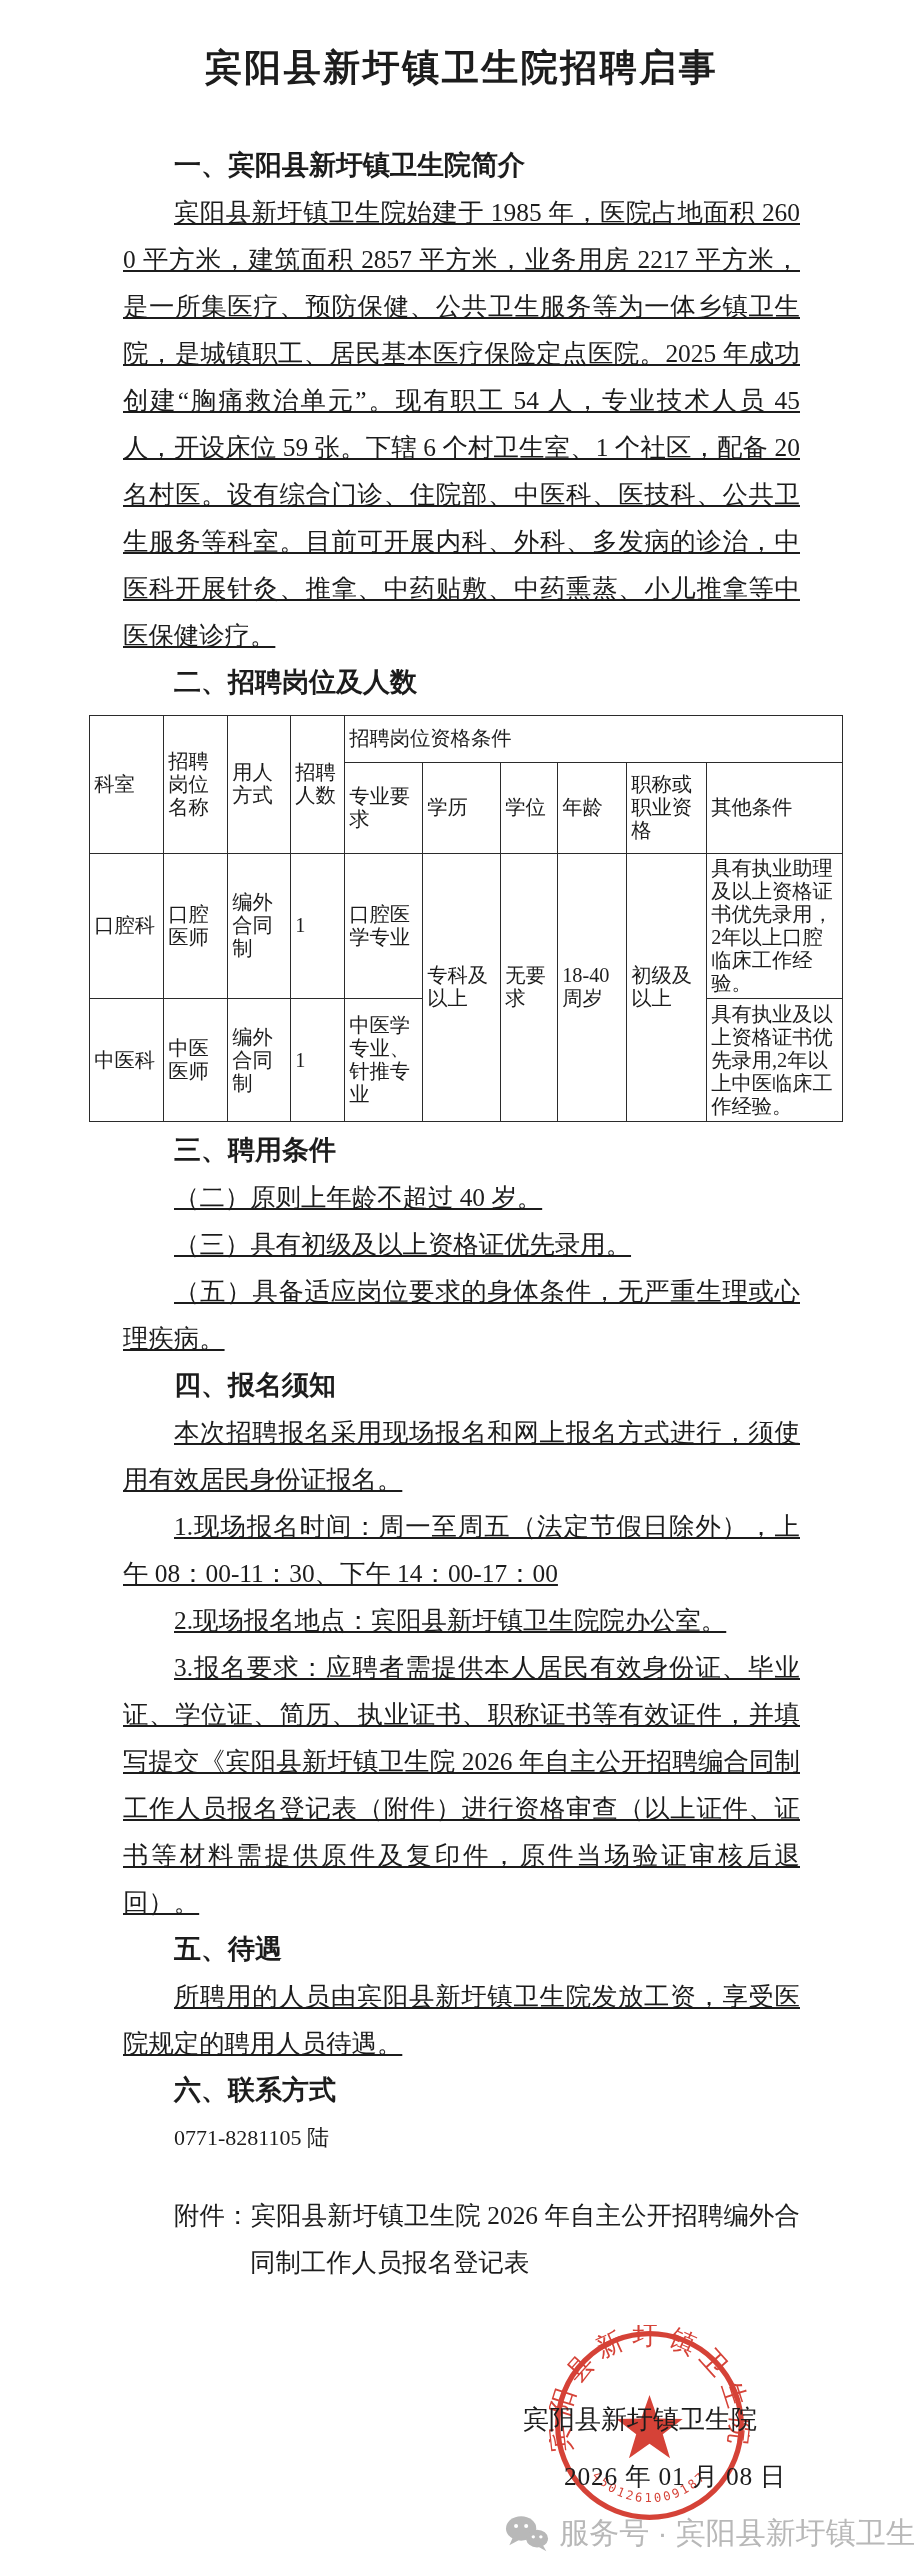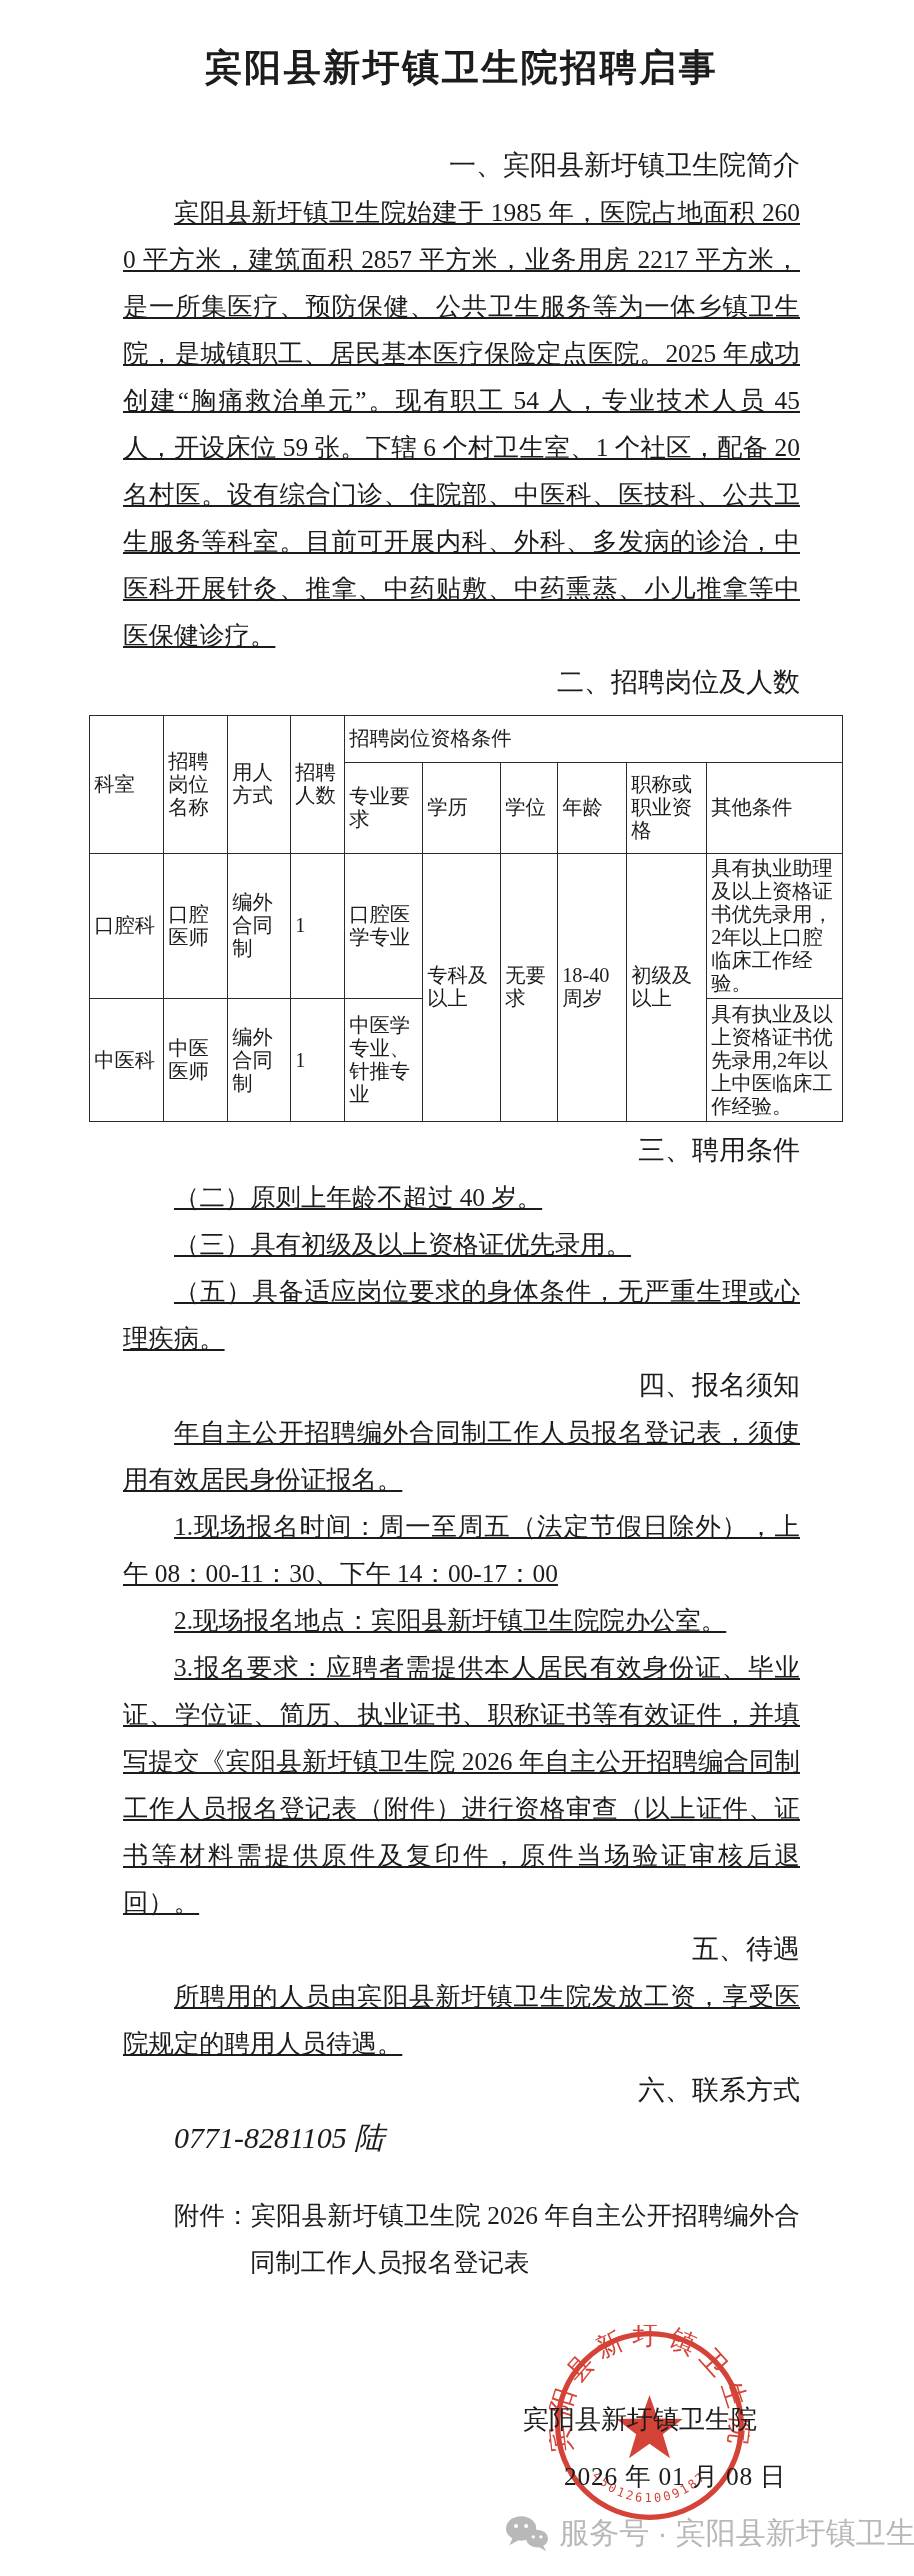--- a/index.html
+++ b/index.html
@@ -17,41 +17,39 @@
     text-align:center;
     font-size:37px;
     font-weight:bold;
     letter-spacing:2.5px;
     line-height:54px;
     margin:0 0 47px 0;
   }
   .heading{
     font-family:"Liberation Sans","DejaVu Sans",sans-serif;
     font-size:27px;
-    font-weight:400;
+    font-weight:700;
     line-height:47px;
     padding-left:51px;
     margin:0;
-    text-align:right;
   }
   .para{
     font-size:25.4px;
     line-height:47px;
     text-align:justify;
     text-indent:51px;
     margin:0;
     word-break:break-all;
     text-decoration:underline;
   }
   .plain{
-    font-size:30px;
+    font-size:22px;
     line-height:47px;
     padding-left:51px;
     margin:0;
-    font-style:italic;
   }
   
   table.recruit{
     border-collapse:collapse;
     table-layout:fixed;
     width:753px;
     margin:8.5px 0 5.1px -34px;
     font-size:20.3px;
     line-height:23px;
   }
@@ -164,21 +162,21 @@
         </tr>
       </tbody>
     </table>
 
     <h2 class="heading">三、聘用条件</h2>
     <p class="para">（二）原则上年龄不超过 40 岁。</p>
     <p class="para">（三）具有初级及以上资格证优先录用。</p>
     <p class="para">（五）具备适应岗位要求的身体条件，无严重生理或心理疾病。</p>
 
     <h2 class="heading">四、报名须知</h2>
-    <p class="para">年自主公开招聘编外合同制工作人员报名登记表，须使用有效居民身份证报名。</p>
+    <p class="para">本次招聘报名采用现场报名和网上报名方式进行，须使用有效居民身份证报名。</p>
     <p class="para">1.现场报名时间：周一至周五（法定节假日除外），上午 08：00-11：30、下午 14：00-17：00</p>
     <p class="para">2.现场报名地点：宾阳县新圩镇卫生院院办公室。</p>
     <p class="para">3.报名要求：应聘者需提供本人居民有效身份证、毕业证、学位证、简历、执业证书、职称证书等有效证件，并填写提交《宾阳县新圩镇卫生院 2026 年自主公开招聘编合同制工作人员报名登记表（附件）进行资格审查（以上证件、证书等材料需提供原件及复印件，原件当场验证审核后退回）。</p>
 
     <h2 class="heading">五、待遇</h2>
     <p class="para">所聘用的人员由宾阳县新圩镇卫生院发放工资，享受医院规定的聘用人员待遇。</p>
 
     <h2 class="heading">六、联系方式</h2>
     <p class="plain">0771-8281105 陆</p>
 

